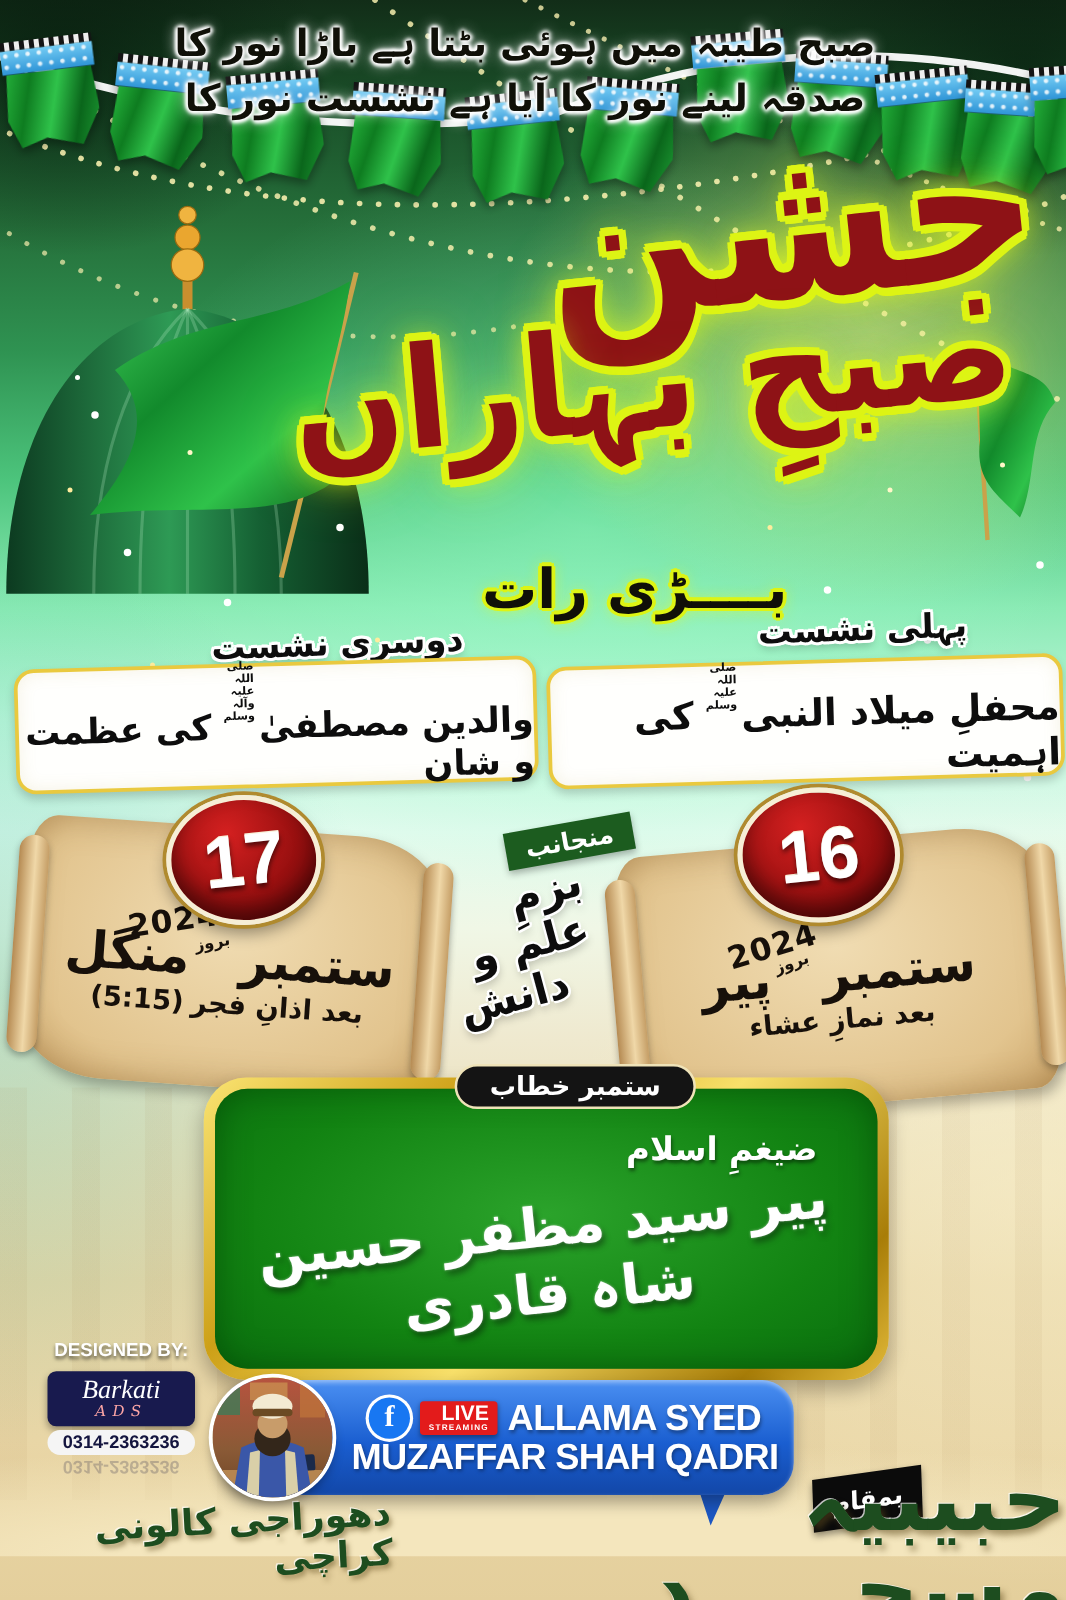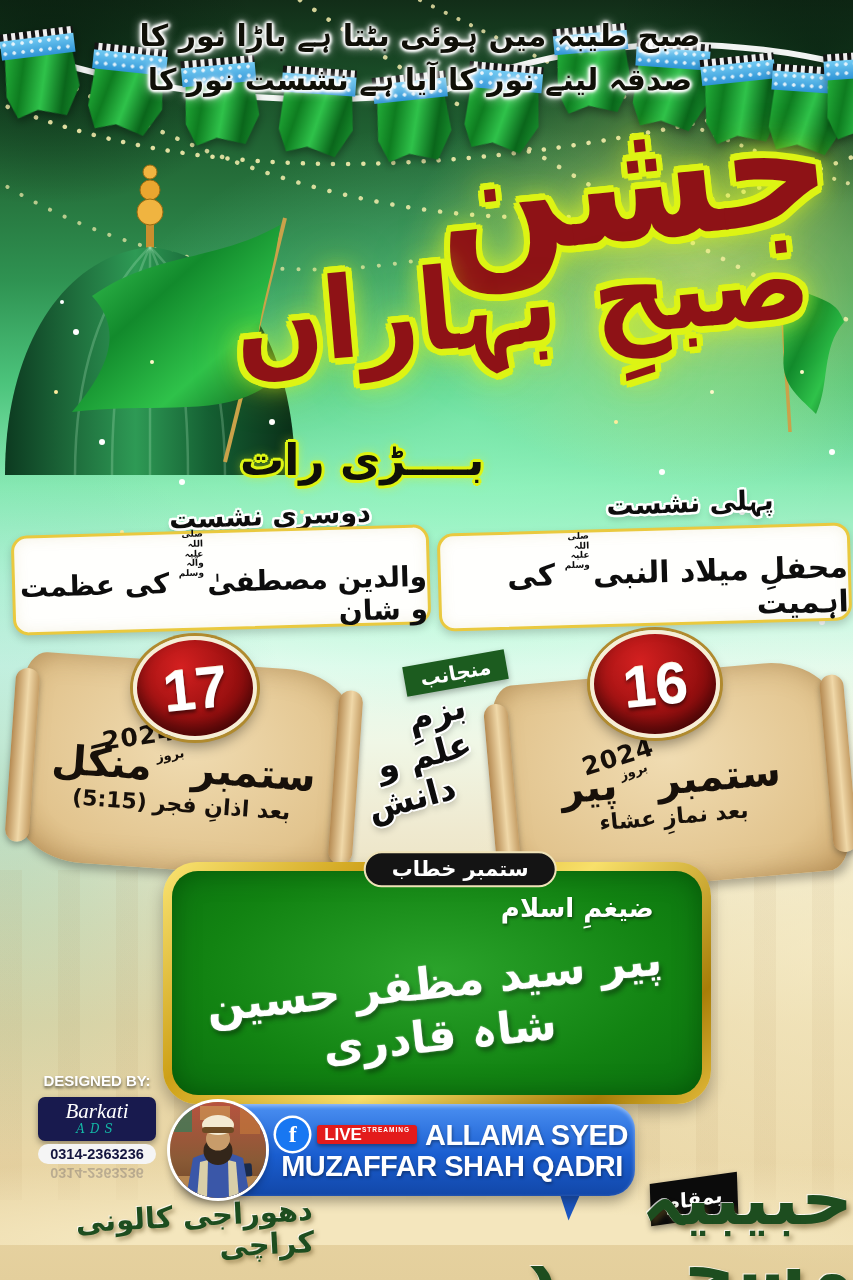--- a/index.html
+++ b/index.html
@@ -44,21 +44,21 @@
   
   .ch-big{color:#8e1216;font-weight:700;
     text-shadow:-6px 0 0 var(--ch),6px 0 0 var(--ch),0 -6px 0 var(--ch),0 6px 0 var(--ch),
       -4px -4px 0 var(--ch),4px 4px 0 var(--ch),-4px 4px 0 var(--ch),4px -4px 0 var(--ch),
       -6px 3px 0 var(--ch),6px -3px 0 var(--ch),3px 6px 0 var(--ch),-3px -6px 0 var(--ch),
       0 0 24px rgba(224,248,30,.95),0 0 44px rgba(224,248,30,.55);}
   .jashn{left:450px;top:98px;width:380px;text-align:center;font-size:150px;line-height:1.1;z-index:6;
     transform:rotate(-6deg) scaleY(1.12);}
   .subh{left:222px;top:244px;width:600px;text-align:center;font-size:104px;line-height:1.15;z-index:6;
     transform:rotate(-5deg) scaleY(1.08);}
-  .tagline{left:240px;top:434px;width:390px;text-align:left;font-size:44px;font-weight:700;color:#101008;z-index:6;
+  .tagline{left:240px;top:446px;width:390px;text-align:right;font-size:44px;font-weight:700;color:#101008;z-index:6;
     text-shadow:-3px 0 0 var(--ch),3px 0 0 var(--ch),0 -3px 0 var(--ch),0 3px 0 var(--ch),
       -2px -2px 0 var(--ch),2px 2px 0 var(--ch),-2px 2px 0 var(--ch),2px -2px 0 var(--ch),0 0 12px rgba(224,248,30,.9);}
   
   .sess-heading{font-size:27px;font-weight:700;color:#0d0d0d;z-index:6;
     text-shadow:-2.5px 0 0 #fff,2.5px 0 0 #fff,0 -2.5px 0 #fff,0 2.5px 0 #fff,-2px -2px 0 #fff,2px 2px 0 #fff,-2px 2px 0 #fff,2px -2px 0 #fff,0 4px 7px rgba(0,0,0,.25);}
   .sess-box{background:#fffffd;border:3px solid #e9c93f;border-radius:16px;z-index:6;
     box-shadow:0 4px 8px rgba(0,0,0,.18), inset 0 0 14px rgba(190,170,90,.15);
     display:flex;align-items:center;justify-content:center;color:#0d0d0d;font-weight:700;}
   .durood{display:inline-block;width:32px;font-size:9px;line-height:1.1;vertical-align:16px;margin:0 3px;font-weight:700;}
   
@@ -88,43 +88,43 @@
   .bazm div:nth-child(1){margin-left:46px;} .bazm div:nth-child(3){margin-right:46px;}
   
   .panel-outer{left:163px;top:862px;width:530px;height:224px;border-radius:34px;padding:9px;z-index:6;
     background:linear-gradient(135deg,#fae472,#cda017 28%,#f8e06a 55%,#a87d08 85%,#e3bb3a);
     box-shadow:0 8px 16px rgba(0,0,0,.28);}
   .panel-inner{position:relative;width:100%;height:100%;border-radius:26px;
     background:radial-gradient(ellipse at 50% 45%,#2ba32b,#128312 62%,#0a6e0e);
     box-shadow:inset 0 0 26px rgba(0,60,0,.5);}
   .khitab{position:absolute;left:50%;top:0;transform:translate(-38%,-55%);background:#141414;color:#fff;
     font-size:21px;font-weight:700;padding:4px 26px;border-radius:18px;border:2px solid #efe3b8;white-space:nowrap;}
-  .zaigham{position:absolute;right:48px;top:22px;color:#fff;font-size:26px;font-weight:700;
+  .zaigham{position:absolute;right:48px;top:34px;color:#fff;font-size:26px;font-weight:700;
     text-shadow:1px 2px 3px rgba(0,0,0,.45);margin-left:35px;}
   .speaker-name{position:absolute;inset:64px 18px 10px 18px;display:flex;align-items:center;justify-content:center;
     text-align:center;color:#fff;font-size:44px;font-weight:700;line-height:1.2;transform:rotate(-6deg);
     text-shadow:2px 4px 5px rgba(0,0,0,.4),0 0 2px rgba(255,255,255,.6);}
   
   .designer{left:38px;top:1072px;width:118px;text-align:center;z-index:7;font-family:"Liberation Sans",sans-serif;}
   .db-label{color:#fff;font-weight:700;font-size:15px;text-shadow:0 2px 3px rgba(0,0,0,.6);}
   .db-box{margin-top:8px;background:#181a4e;border-radius:7px;padding:3px 4px 5px;box-shadow:0 3px 6px rgba(0,0,0,.35);}
   .db-brand{color:#fff;font-family:"Liberation Serif",serif;font-style:italic;font-size:21px;line-height:1.05;}
-  .db-sub{color:#14b8a6;font-family:"DejaVu Serif",serif;font-style:italic;font-size:12px;letter-spacing:5px;}
+  .db-sub{color:#fca5a5;font-family:"DejaVu Serif",serif;font-style:italic;font-size:12px;letter-spacing:5px;}
   .db-phone{margin-top:3px;background:#f5f5f5;border-radius:11px;color:#14153f;font-weight:700;font-size:14.5px;padding:2px 0;}
   .db-reflect{margin-top:1px;color:#14153f;font-weight:700;font-size:14.5px;transform:scaleY(-1);opacity:.22;filter:blur(.6px);}
   
   .live-bar{left:177px;top:1104px;width:458px;height:92px;border-radius:26px;z-index:7;
     background:linear-gradient(180deg,#4b90f2,#1a5ed0 55%,#1247a8);
     box-shadow:0 6px 12px rgba(0,0,0,.3), inset 0 2px 4px rgba(255,255,255,.45);
     display:flex;flex-direction:column;align-items:center;justify-content:center;padding-left:92px;box-sizing:border-box;}
   .lb-row{display:flex;align-items:center;gap:8px;}
   .fb-circle{width:33px;height:33px;border-radius:50%;background:#1877f2;box-shadow:0 0 0 2.5px #fff;
     display:flex;align-items:center;justify-content:center;color:#fff;font-weight:700;font-size:24px;
     font-family:"Liberation Serif",serif;}
-  .live-badge{background:#e31b1b;border-radius:3px;padding:1px 7px;display:flex;flex-direction:row;align-items:flex-start;
+  .live-badge{background:#e31b1b;border-radius:3px;padding:1px 7px;display:flex;flex-direction:column;align-items:flex-end;
     box-shadow:0 2px 4px rgba(0,0,0,.4);}
   .live-badge .lv{color:#fff;font-family:"Liberation Sans",sans-serif;font-weight:800;font-size:17px;line-height:1;}
   .live-badge .st{color:#fff;font-family:"Liberation Sans",sans-serif;font-weight:700;font-size:6.5px;letter-spacing:1px;line-height:1.2;}
   .lb-name{color:#fff;font-family:"Liberation Sans",sans-serif;font-weight:700;font-size:29px;line-height:1.05;
     letter-spacing:-.5px;text-shadow:1px 2px 3px rgba(0,0,0,.35);}
   .bar-tail{left:556px;top:1192px;width:0;height:0;border-left:15px solid transparent;border-right:7px solid transparent;
     border-top:28px solid #1c57c2;transform:rotate(10deg);z-index:6;}
   .portrait{left:170px;top:1102px;width:96px;height:96px;border-radius:50%;overflow:hidden;z-index:8;
     box-shadow:0 0 0 3px #fff,0 5px 9px rgba(0,0,0,.4);}
   

